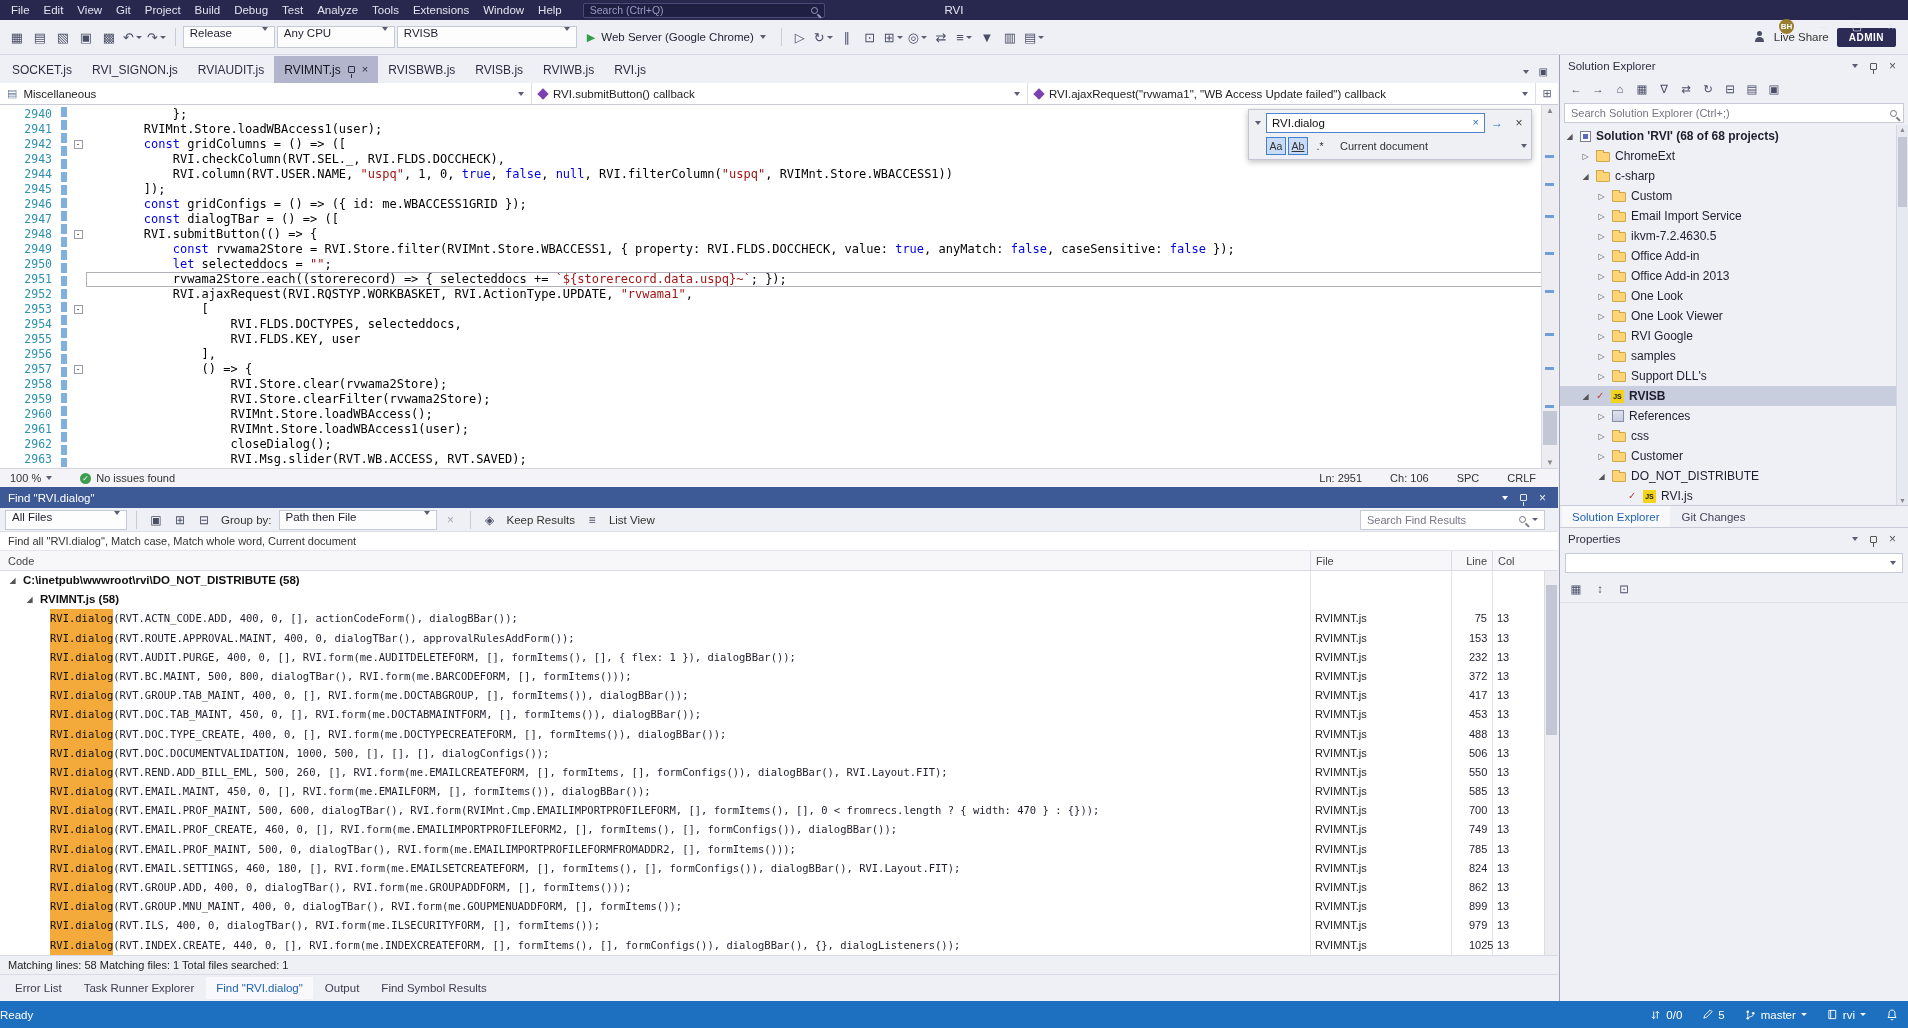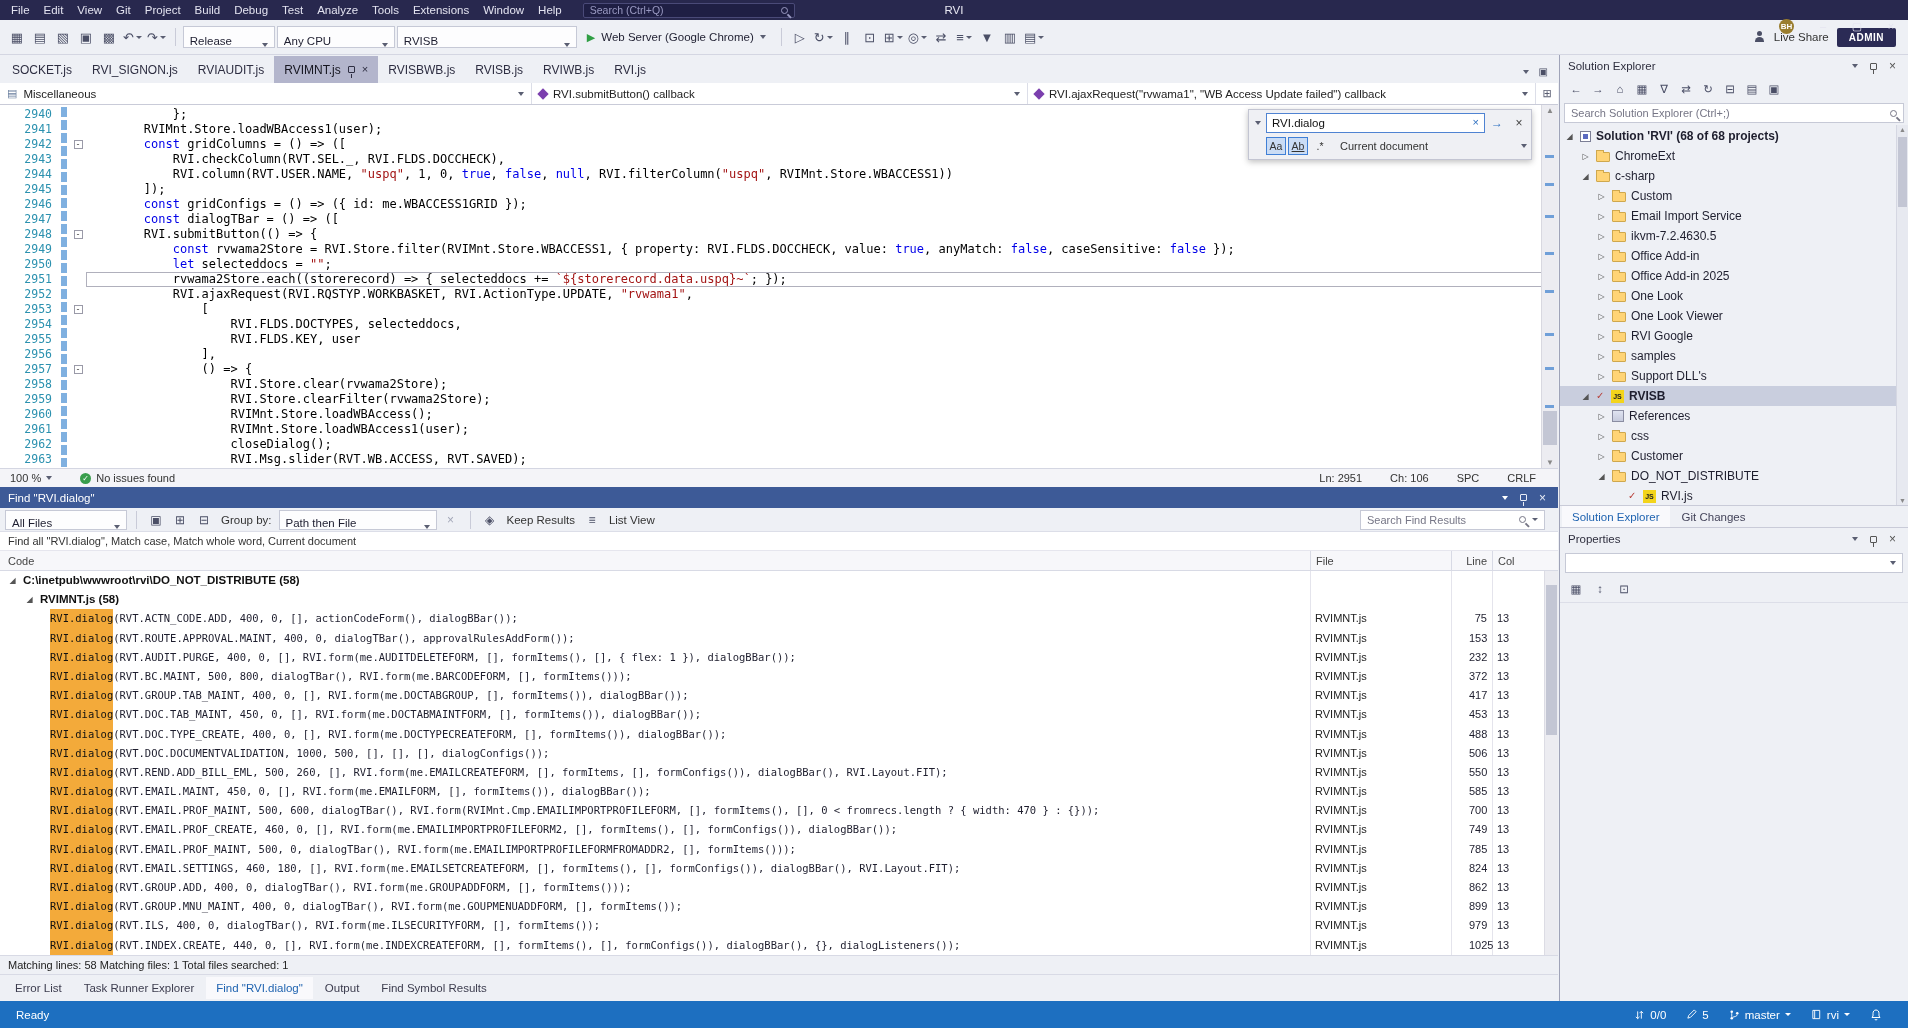--- a/index.html
+++ b/index.html
@@ -3,36 +3,36 @@
 <meta charset="utf-8">
 <style>
   *{margin:0;padding:0;box-sizing:border-box;}
   html,body{width:1908px;height:1028px;overflow:hidden;background:#eef0f5;font-family:"Liberation Sans",sans-serif;}
   .root{position:relative;width:1908px;height:1028px;font-size:12px;color:#1e1e2e;}
 
   
   .titlebar{position:absolute;top:0;left:0;width:1908px;height:20px;background:#28284e;display:flex;align-items:center;padding-left:4px;z-index:30;}
   .menubar{display:flex;align-items:center;height:20px;}
   .menu-item{height:20px;line-height:20px;padding:0 7px;font-size:11.5px;color:#e3e3f0;cursor:default;}
-  .tb-search{margin-left:14px;width:212px;height:15px;border-radius:2px;background:#1f1f44;border:1px solid #4a4a78;display:flex;align-items:center;padding:0 6px;color:#9a9ac2;font-size:10.5px;gap:6px;}
+  .tb-search{margin-left:14px;width:242px;height:15px;border-radius:2px;background:#1f1f44;border:1px solid #4a4a78;display:flex;align-items:center;padding:0 6px;color:#9a9ac2;font-size:10.5px;gap:6px;}
   .tb-search .ph{flex:1;white-space:nowrap;overflow:hidden;}
   .app-title{position:absolute;left:0;right:0;text-align:center;color:#e8e8f2;font-size:11.5px;pointer-events:none;}
   .tb-right{margin-left:auto;display:flex;align-items:center;height:20px;z-index:2;margin-top:32px;}
   .avatar{width:15px;height:15px;border-radius:50%;background:#9a7d2e;color:#fff;font-size:8px;font-weight:bold;display:flex;align-items:center;justify-content:center;margin-right:12px;}
   .win-btn{width:34px;height:20px;display:flex;align-items:center;justify-content:center;color:#e4e4f0;font-size:11px;}
 
   
   .toolbar{position:absolute;top:20px;left:0;width:1908px;height:35px;background:#eef0f5;border-bottom:1px solid #d4d6e2;display:flex;align-items:center;padding:0 6px;gap:2px;z-index:20;}
   .tb-group{display:flex;align-items:center;gap:1px;}
   .tb-icon{height:24px;min-width:22px;display:flex;align-items:center;justify-content:center;color:#4b4f66;font-size:13px;padding:0 2px;gap:2px;}
   .caret{width:0;height:0;border-left:3.5px solid transparent;border-right:3.5px solid transparent;border-top:4px solid #5a5e72;display:inline-block;}
   .caret.white{border-top-color:#fff;}
   .caret.small{border-left-width:3px;border-right-width:3px;border-top-width:3.5px;}
   .sep{width:1px;height:18px;background:#c9cbd8;margin:0 5px;flex:none;}
-  .combo{height:22px;border:1px solid #c6c9d6;background:#fdfdfe;font-size:11.5px;display:flex;align-items:flex-end;padding:0 6px;color:#1e1e30;gap:12px;}
+  .combo{height:22px;border:1px solid #c6c9d6;background:#fdfdfe;font-size:11.5px;display:flex;align-items:flex-start;padding:0 6px;color:#1e1e30;gap:12px;}
   .combo .lbl{flex:1;white-space:nowrap;overflow:hidden;}
   .w-release{width:92px;}
   .w-cpu{width:118px;}
   .w-startup{width:180px;}
   .runbtn{display:flex;align-items:center;gap:6px;padding:0 8px;height:24px;font-size:11.5px;color:#1e1e30;}
   .play-icon{color:#2f9e44;font-size:11px;line-height:1;}
   .tb-end{margin-left:auto;display:flex;align-items:center;gap:8px;padding-right:6px;font-size:11.5px;color:#333;}
   .admin{background:#2b2b55;color:#fff;font-size:10px;font-weight:bold;padding:4px 12px;border-radius:2px;letter-spacing:.5px;}
   .person{width:12px;height:12px;position:relative;display:inline-block;}
   .person::before{content:"";position:absolute;left:3.5px;top:0;width:5px;height:5px;border-radius:50%;background:#4b4f66;}
@@ -136,21 +136,21 @@
   .fp-scroll .thumb{position:absolute;top:14px;left:1px;width:11px;height:150px;background:#c3c6d4;}
   .tree-arrow{width:11px;font-size:8px;color:#555;text-align:center;flex:none;font-family:"DejaVu Sans",sans-serif;}
   .fp-footer{position:absolute;top:955px;left:0;width:1558px;height:19px;background:#eef0f5;border-top:1px solid #d8dae5;font-size:11px;color:#222;padding:3px 8px;}
 
   
   .btabs{position:absolute;top:974px;left:0;width:1558px;height:27px;background:#eef0f5;border-top:1px solid #d8dae5;display:flex;align-items:center;padding-left:5px;gap:2px;}
   .btab{padding:5px 10px;font-size:11.5px;color:#3c3c4e;}
   .btab.active{background:#f9f9fc;color:#1f63b0;}
 
   
-  .statusbar{position:absolute;top:1001px;left:0;width:1908px;height:27px;background:#1d6fc0;color:#fff;display:flex;align-items:center;font-size:11.5px;padding:0 16px;}
+  .statusbar{position:absolute;top:1001px;left:0;width:1908px;height:27px;background:#1d6fc0;color:#fff;display:flex;align-items:center;font-size:11.5px;padding:0 0;}
   .sb-right{margin-left:auto;display:flex;align-items:flex-end;gap:20px;padding-right:10px;}
   .sb-item{display:flex;align-items:center;gap:5px;}
   .sb-item svg{display:block;}
 
   
   .rpanel{position:absolute;left:1559px;top:55px;width:349px;height:946px;background:#eef0f5;border-left:1px solid #9fa3b8;}
   .se-title{height:22px;display:flex;align-items:center;padding:0 8px;font-size:11.5px;color:#2e2e3e;}
   .se-toolbar{height:24px;display:flex;align-items:center;gap:2px;padding:0 6px;color:#4a4e66;}
   .se-tool{min-width:20px;height:20px;display:flex;align-items:center;justify-content:center;font-size:11.5px;}
   .se-search{margin:2px 4px;height:20px;background:#fff;border:1px solid #c6c9d6;display:flex;align-items:center;gap:6px;padding:0 6px;font-size:11px;color:#767686;}
@@ -675,21 +675,21 @@
           <span class="tree-label">ikvm-7.2.4630.5</span>
         </div>
         <div class="tree-row" style="padding-left: 36px;">
           <span class="tree-arrow">▷</span>
           <span class="tree-icon icon-folder"></span>
           <span class="tree-label">Office Add-in</span>
         </div>
         <div class="tree-row" style="padding-left: 36px;">
           <span class="tree-arrow">▷</span>
           <span class="tree-icon icon-folder"></span>
-          <span class="tree-label">Office Add-in 2025</span>
+          <span class="tree-label">Office Add-in 2013</span>
         </div>
         <div class="tree-row" style="padding-left: 36px;">
           <span class="tree-arrow">▷</span>
           <span class="tree-icon icon-folder"></span>
           <span class="tree-label">One Look</span>
         </div>
         <div class="tree-row" style="padding-left: 36px;">
           <span class="tree-arrow">▷</span>
           <span class="tree-icon icon-folder"></span>
           <span class="tree-label">One Look Viewer</span>

